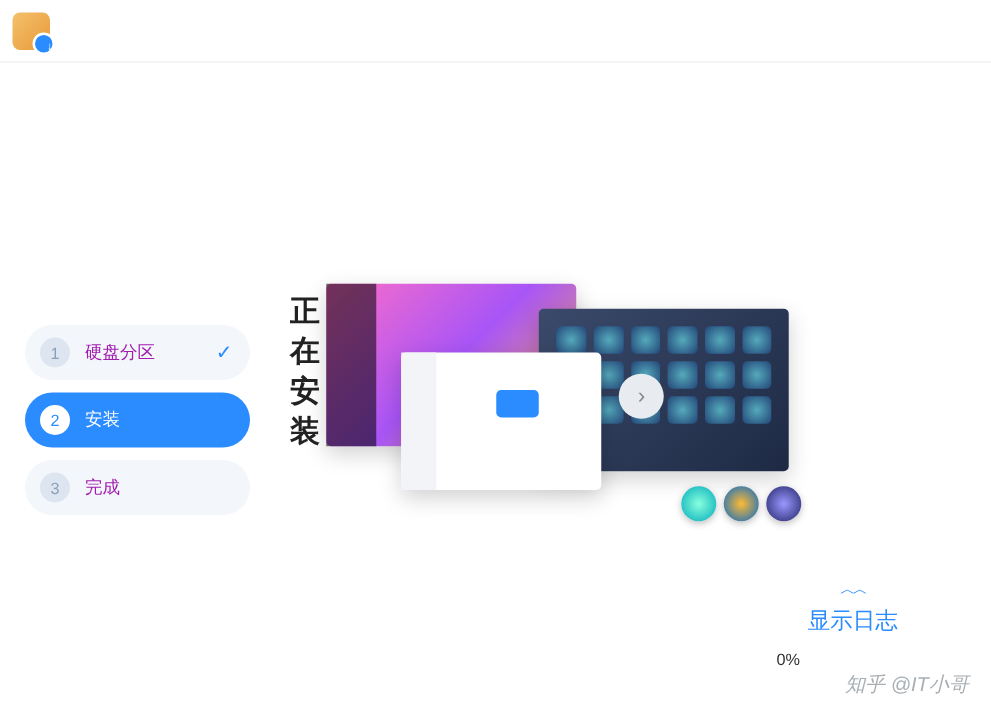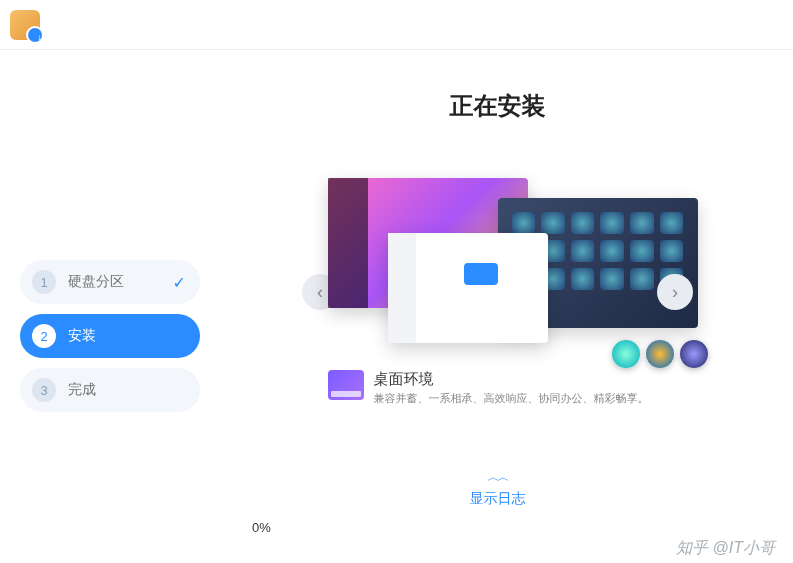--- a/index.html
+++ b/index.html
@@ -81,39 +81,39 @@
       align-items: center;
       justify-content: center;
       font-size: 13px;
       margin-right: 12px;
     }
     .step.active .step-num {
       background: #fff;
       color: #2a8cff;
     }
     .step-label {
-      color: #737373;
+      color: #a21caf;
       font-size: 14px;
     }
     .step.active .step-label {
       color: #fff;
     }
     .step .check {
       position: absolute;
       right: 14px;
       color: #2a8cff;
       font-size: 16px;
     }
     .content {
       flex: 1;
       background: #fff;
       border-radius: 8px;
       padding: 30px 20px 10px 20px;
       display: flex;
-      flex-direction: column;
+      flex-direction: row;
       align-items: center;
       position: relative;
     }
     .title {
       font-size: 24px;
       font-weight: bold;
       color: #222;
       margin-bottom: 40px;
     }
     .carousel {
@@ -251,21 +251,21 @@
       align-items:center;
     }
     .chevrons {
       color:#2a8cff;
       font-size:12px;
       letter-spacing:-2px;
       margin-bottom:4px;
     }
     .show-log {
       color:#2a8cff;
-      font-size:14px;
+      font-size:18px;
       cursor:pointer;
       margin-bottom:12px;
     }
     .progress-row {
       width:100%;
       padding: 0 20px;
       font-size:13px;
       color:#333;
     }
     .watermark {
@@ -344,27 +344,20 @@
           </div>
           <div class="screenshot shot3">
             <div class="accent"></div>
           </div>
           <div class="round-icons">
             <div class="ri1"></div>
             <div class="ri2"></div>
             <div class="ri3"></div>
           </div>
         </div>
-        <div class="slide-caption">
-          <div class="cap-icon"></div>
-          <div class="cap-text">
-            <h4>桌面环境</h4>
-            <p>兼容并蓄、一系相承、高效响应、协同办公、精彩畅享。</p>
-          </div>
-        </div>
       </div>
 
       <div class="carousel-btn right">
         <span>›</span>
       </div>
 
     </div>
 
     <div class="bottom-area">
       <div class="chevrons">︿︿</div>

